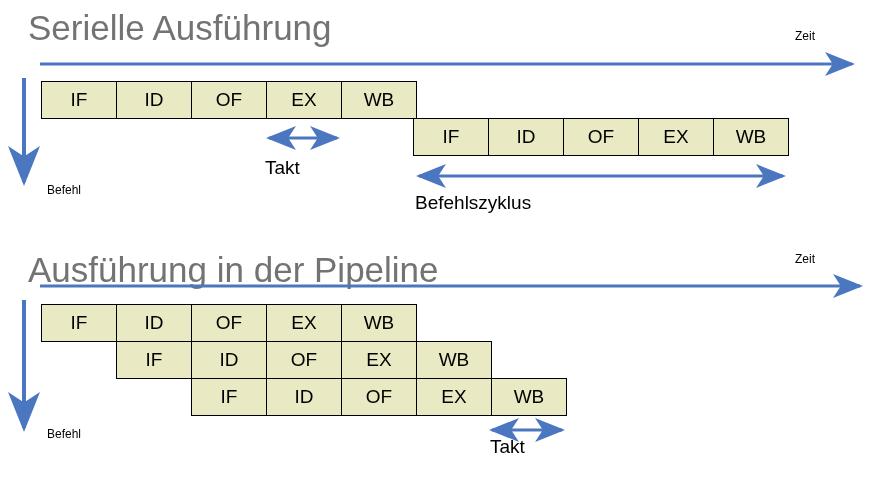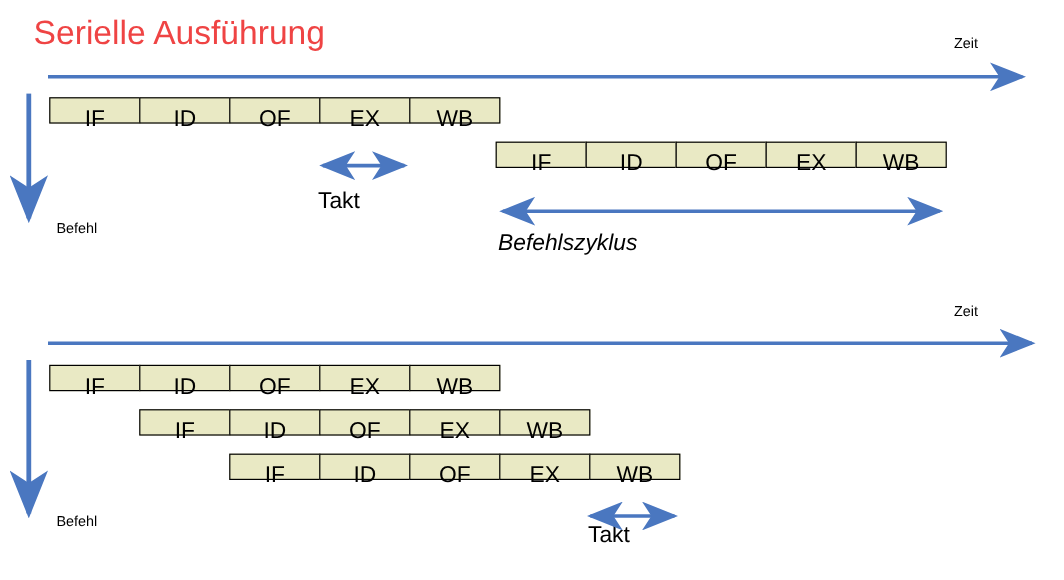--- a/index.html
+++ b/index.html
@@ -13,23 +13,23 @@
   }
   #canvas {
     position: relative;
     width: 887px;
     height: 483px;
     background: #ffffff;
     overflow: hidden;
   }
   .section-title {
     position: absolute;
-    font-size: 28px;
+    font-size: 35px;
     line-height: 30px;
-    color: #ef4444;
+    color: #737373;
     white-space: nowrap;
     font-weight: normal;
     letter-spacing: 0px;
   }
   .axis-label {
     position: absolute;
     font-size: 12px;
     line-height: 20px;
     color: #000000;
     white-space: nowrap;
@@ -44,21 +44,21 @@
   .stage-row {
     position: absolute;
     display: flex;
   }
   .stage-cell {
     box-sizing: border-box;
     border: 1px solid #000000;
     background: #E9E9C4;
     font-size: 19px;
     line-height: 36px;
-    height: 22px;
+    height: 38px;
     text-align: center;
     color: #000000;
     margin-left: -1px;
   }
   .stage-cell:first-child {
     margin-left: 0;
   }
   .svg-layer {
     position: absolute;
     left: 0;
@@ -90,22 +90,23 @@
   <div class="stage-row" style="left:413px; top:118px;">
     <div class="stage-cell" style="width:76px;">IF</div>
     <div class="stage-cell" style="width:76px;">ID</div>
     <div class="stage-cell" style="width:76px;">OF</div>
     <div class="stage-cell" style="width:76px;">EX</div>
     <div class="stage-cell" style="width:76px;">WB</div>
   </div>
 
   <div class="measure-label" style="left:265px; top:157px; width:76px;">Takt</div>
 
-  <div class="measure-label" style="left:415px; top:192px; width:372px;font-style:italic;">Befehlszyklus</div>
+  <div class="measure-label" style="left:415px; top:192px; width:372px;">Befehlszyklus</div>
 
+  <div class="section-title" style="left:28px; top:255px;">Ausführung in der Pipeline</div>
 
   <div class="axis-label" style="left:795px; top:249px;">Zeit</div>
 
   <div class="axis-label" style="left:47px; top:424px;">Befehl</div>
 
   <div class="stage-row" style="left:41px; top:304px;">
     <div class="stage-cell" style="width:76px;">IF</div>
     <div class="stage-cell" style="width:76px;">ID</div>
     <div class="stage-cell" style="width:76px;">OF</div>
     <div class="stage-cell" style="width:76px;">EX</div>

